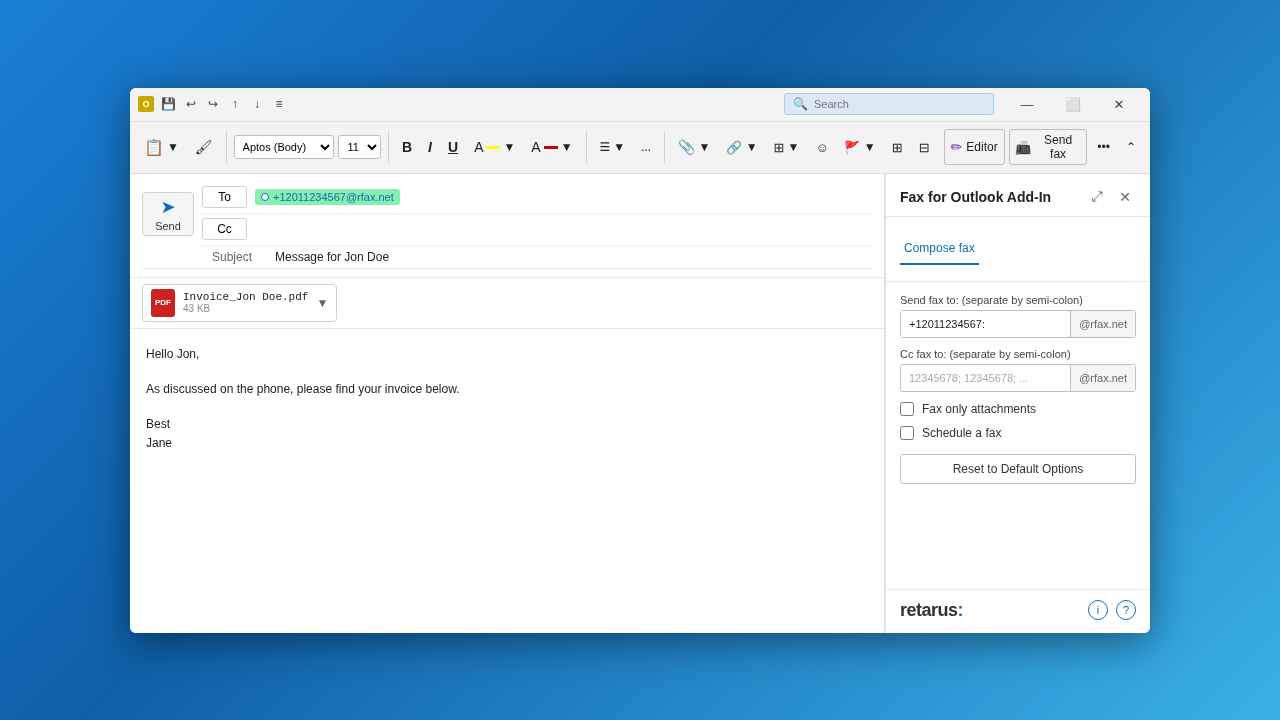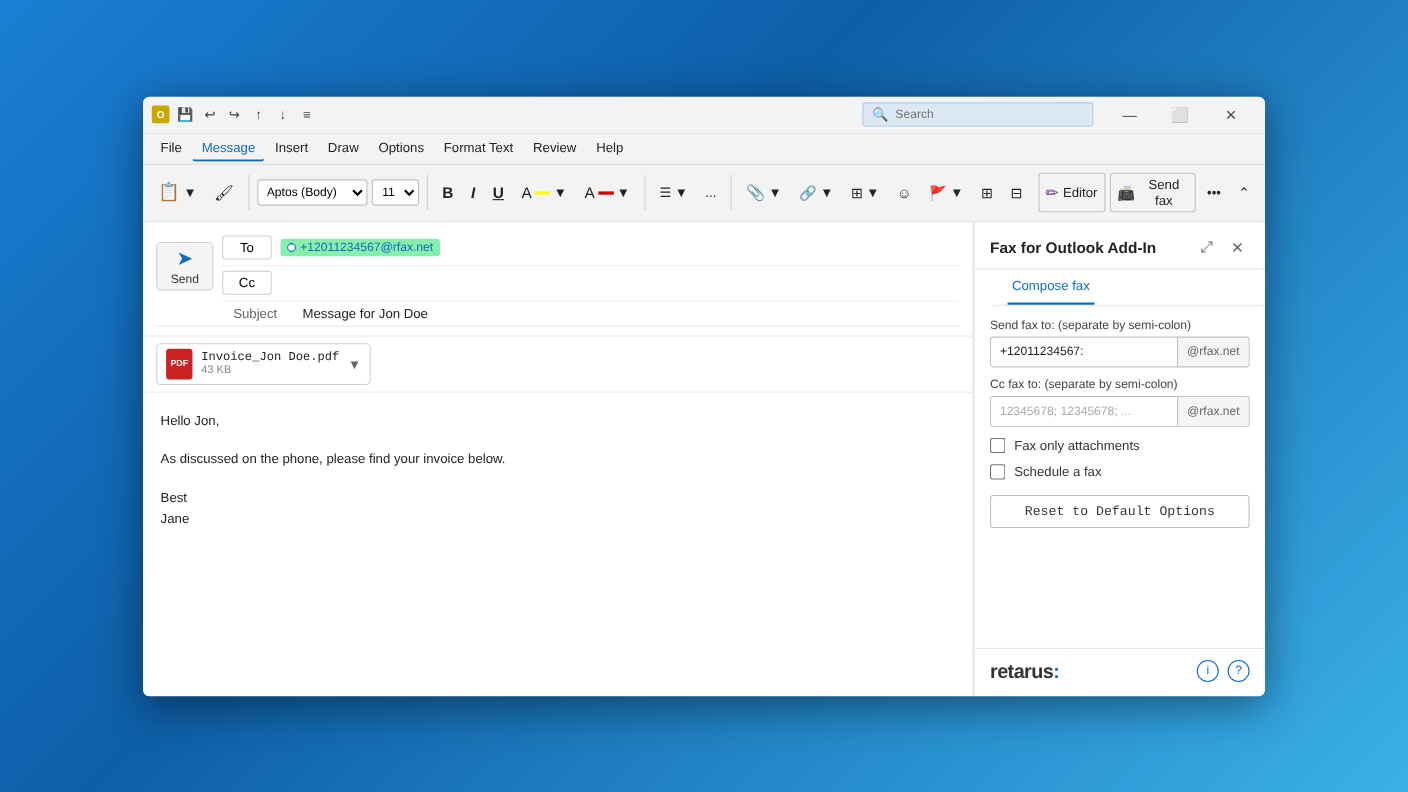--- a/index.html
+++ b/index.html
@@ -354,23 +354,22 @@
       border: none; background: transparent;
       cursor: pointer;
       font-size: 14px;
       color: #666;
       width: 22px;height:22px;
       display:flex;align-items:center;justify-content:center;
       border-radius:2px;
     }
     .fax-tab-row {
       display: flex;
-      padding: 0 14px;
+      padding: 16px 14px;
       border-bottom: 1px solid #e8e8e8;
-      margin-left: 16px;
     }
     .fax-tab {
       padding: 8px 4px;
       font-size: 12px;
       color: #555;
       cursor: pointer;
       border-bottom: 2px solid transparent;
     }
     .fax-tab.active {
       color: #0f6cbd;
@@ -428,21 +427,20 @@
       border: 1px solid #c0c0c0;
       background: white;
       border-radius: 3px;
       padding: 7px 0;
       width: 100%;
       font-size: 12px;
       color: #333;
       cursor: pointer;
       text-align: center;
       margin-top: 4px;
-      font-family: Liberation Mono, monospace;
     }
     .fax-footer {
       padding: 10px 14px 12px 14px;
       display: flex;
       align-items: center;
       justify-content: space-between;
       border-top: 1px solid #e8e8e8;
       margin-top: auto;
     }
     .retarus-logo {
@@ -494,30 +492,20 @@
         <span style="color:#888;font-size:12px;">🔍</span>
         <input type="text" placeholder="Search" style="">
       </div>
       <div class="window-controls">
         <button class="wc-btn">—</button>
         <button class="wc-btn">⬜</button>
         <button class="wc-btn wc-close">✕</button>
       </div>
     </div>
 
-    <div class="menu-bar">
-      <div class="menu-item">File</div>
-      <div class="menu-item active">Message</div>
-      <div class="menu-item">Insert</div>
-      <div class="menu-item">Draw</div>
-      <div class="menu-item">Options</div>
-      <div class="menu-item">Format Text</div>
-      <div class="menu-item">Review</div>
-      <div class="menu-item">Help</div>
-    </div>
 
     <div class="ribbon">
       <button class="ribbon-btn">
         <span style="font-size:16px;">📋</span>
         <span>▼</span>
       </button>
       <button class="ribbon-btn">
         <span style="font-size:14px;">🖌</span>
       </button>
       <div class="ribbon-separator"></div>

